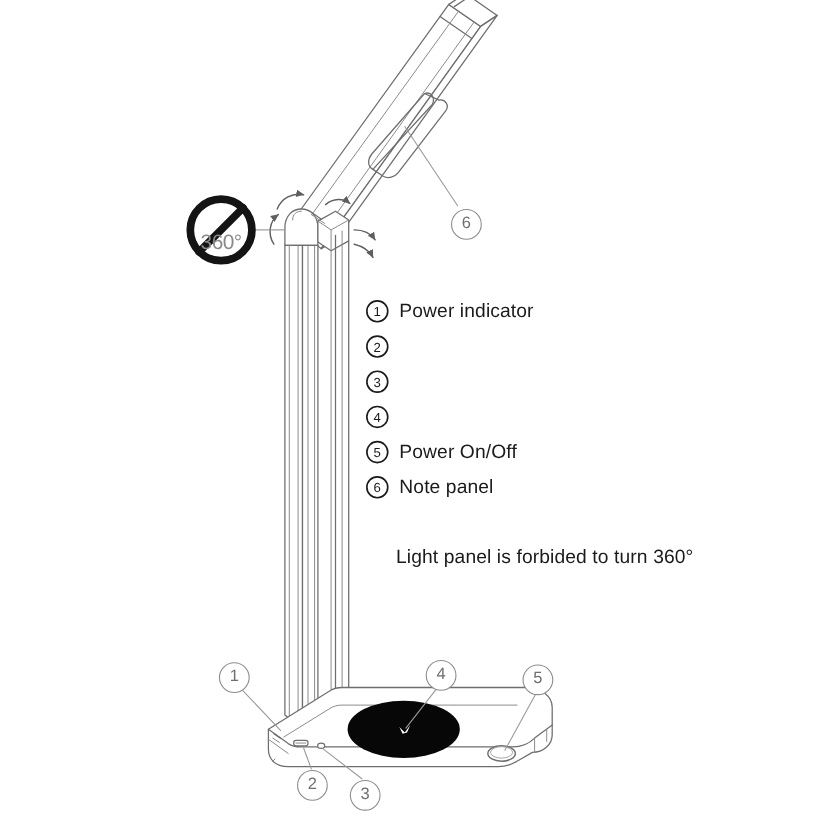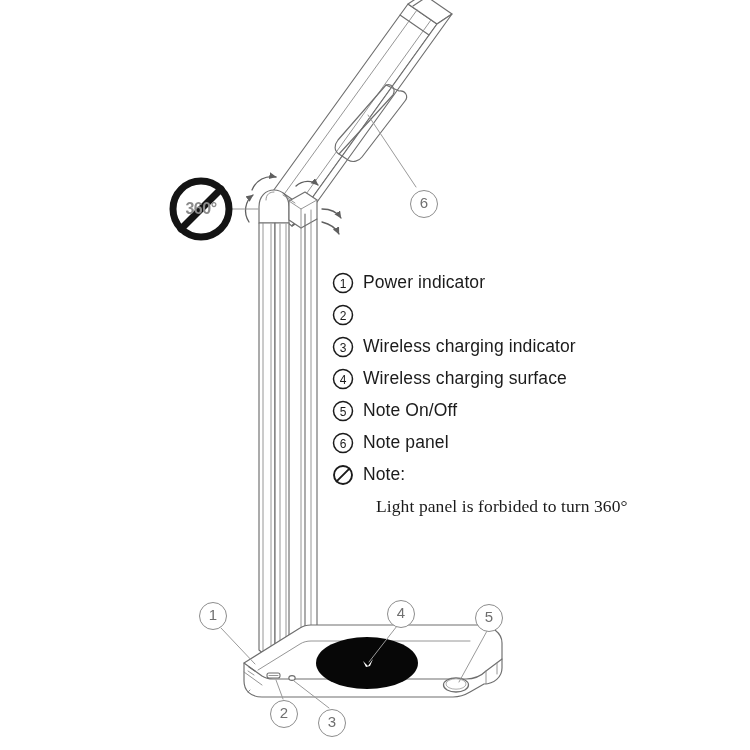--- a/index.html
+++ b/index.html
@@ -51,28 +51,27 @@
   }
   .legend-text {
     font-size: 17.5px;
     line-height: 24px;
     color: #1b1b1b;
     white-space: nowrap;
     letter-spacing: 0.1px;
   }
   #note-detail {
     position: absolute;
-    left: 376px;
+    left: 360px;
     top: 494px;
     font-size: 17.5px;
     line-height: 24px;
     color: #1b1b1b;
     white-space: nowrap;
     letter-spacing: 0.1px;
-    font-family: Liberation Serif, serif;
   }
   
   .callout {
     position: absolute;
     width: 26px;
     height: 26px;
     border: 1.4px solid #8d8d8d;
     border-radius: 50%;
     color: #6f6f6f;
     font-size: 15px;
@@ -84,28 +83,28 @@
   #no-360 {
     position: absolute;
     left: 167px;
     top: 175px;
     width: 68px;
     height: 68px;
   }
   #no-360 .badge-label {
     position: absolute;
     left: 0;
-    top: 0;
+    top: 12px;
     width: 68px;
     height: 68px;
     display: flex;
     align-items: center;
     justify-content: center;
-    font-size: 16px;
-    font-weight: 700;
+    font-size: 19px;
+    font-weight: 400;
     color: #8a8a8a;
     letter-spacing: -0.5px;
   }
   #no-360 svg {
     position: absolute;
     left: 0;
     top: 0;
   }
 </style>
 </head>
@@ -292,59 +291,48 @@
       </div>
     </div>
 
     <div class="legend-row">
       <div class="legend-marker">
         <svg width="24" height="24" viewBox="0 0 24 24">
           <circle cx="12" cy="12" r="9.5" fill="none" stroke="#1b1b1b" stroke-width="1.5"></circle>
           <text x="12" y="16.6" text-anchor="middle" font-family="Liberation Sans, sans-serif" font-size="12" fill="#1b1b1b">3</text>
         </svg>
       </div>
-      <div class="legend-text">Wireless charging indicator</div>
     </div>
 
     <div class="legend-row">
       <div class="legend-marker">
         <svg width="24" height="24" viewBox="0 0 24 24">
           <circle cx="12" cy="12" r="9.5" fill="none" stroke="#1b1b1b" stroke-width="1.5"></circle>
           <text x="12" y="16.6" text-anchor="middle" font-family="Liberation Sans, sans-serif" font-size="12" fill="#1b1b1b">4</text>
         </svg>
       </div>
-      <div class="legend-text">Wireless charging surface</div>
     </div>
 
     <div class="legend-row">
       <div class="legend-marker">
         <svg width="24" height="24" viewBox="0 0 24 24">
           <circle cx="12" cy="12" r="9.5" fill="none" stroke="#1b1b1b" stroke-width="1.5"></circle>
           <text x="12" y="16.6" text-anchor="middle" font-family="Liberation Sans, sans-serif" font-size="12" fill="#1b1b1b">5</text>
         </svg>
       </div>
-      <div class="legend-text">Note On/Off</div>
+      <div class="legend-text">Power On/Off</div>
     </div>
 
     <div class="legend-row">
       <div class="legend-marker">
         <svg width="24" height="24" viewBox="0 0 24 24">
           <circle cx="12" cy="12" r="9.5" fill="none" stroke="#1b1b1b" stroke-width="1.5"></circle>
           <text x="12" y="16.6" text-anchor="middle" font-family="Liberation Sans, sans-serif" font-size="12" fill="#1b1b1b">6</text>
         </svg>
       </div>
       <div class="legend-text">Note panel</div>
     </div>
 
-    <div class="legend-row">
-      <div class="legend-marker">
-        <svg width="24" height="24" viewBox="0 0 24 24">
-          <circle cx="12" cy="12" r="9" fill="none" stroke="#1b1b1b" stroke-width="1.9"></circle>
-          <line x1="5.6" y1="18.4" x2="18.4" y2="5.6" stroke="#1b1b1b" stroke-width="1.9" stroke-linecap="round"></line>
-        </svg>
-      </div>
-      <div class="legend-text">Note:</div>
-    </div>
   </div>
 
   <div id="note-detail">Light panel is forbided to turn 360°</div>
 
 </div>
 
 </body></html>

